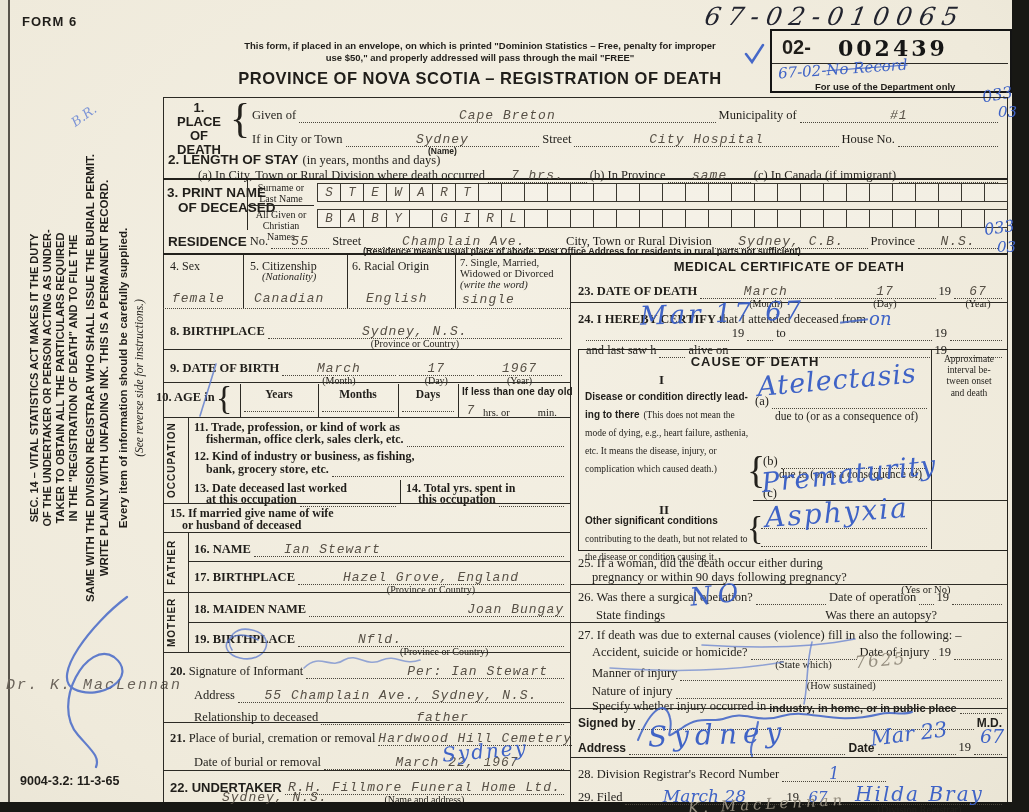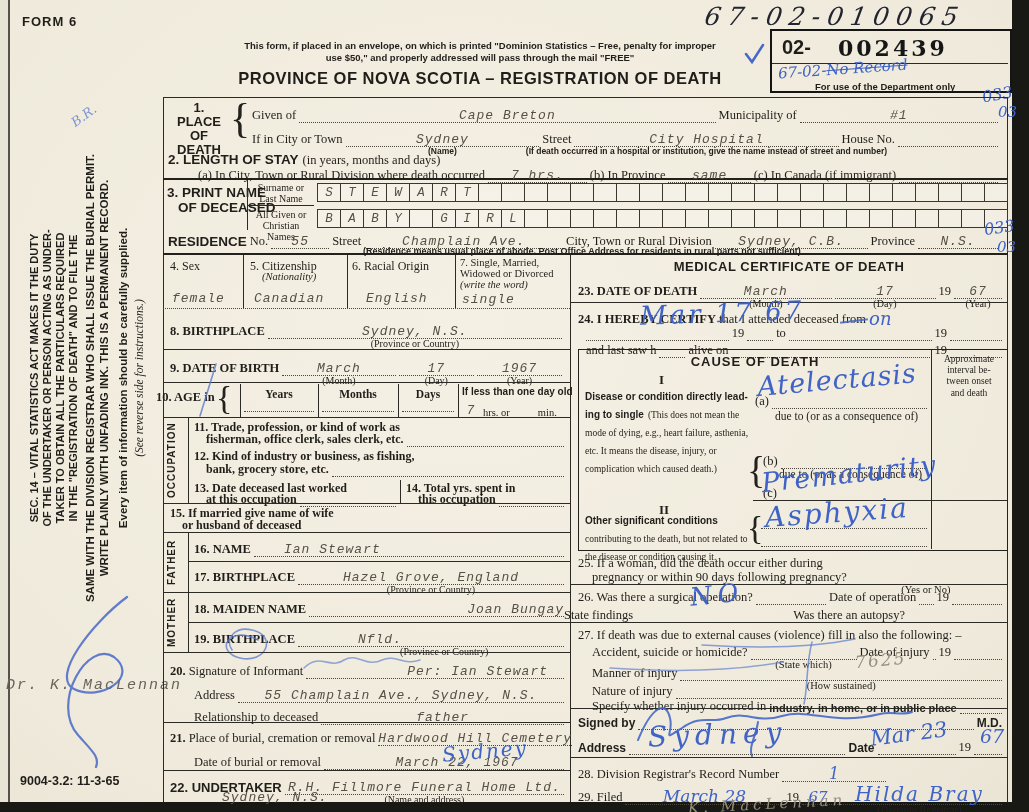--- a/index.html
+++ b/index.html
@@ -100,21 +100,21 @@
   <div class="abs fr" style="left:252px;top:104px;width:746px;">
     <span class="srf">Given of</span>
     <span class="dt" style="flex:2.1"><i class="typ">Cape Breton</i></span>
     <span class="srf">Municipality of</span>
     <span class="dt" style="flex:1"><i class="typ">#1</i></span>
   </div>
   <div class="abs fr" style="left:252px;top:128px;width:746px;">
     <span class="srf">If in City or Town</span>
     <span class="dt" style="flex:1.1"><i class="typ">Sydney</i><span class="bn">(Name)</span></span>
     <span class="srf">Street</span>
-    <span class="dt" style="flex:1.5"><i class="typ">City Hospital</i><span class="bn">(If death occurred in a hospital or institution, give the name instead of street and number)</span></span>
+    <span class="dt" style="flex:1.5"><i class="typ">City Hospital</i></span>
     <span class="srf">House No.</span>
     <span class="dt" style="width:100px;"></span>
   </div>
 
   <div class="abs" style="left:168px;top:150px;">
     <span class="bs" style="font-size:13.5px;">2. LENGTH OF STAY</span>
     <span class="srf">(in years, months and days)</span>
   </div>
   <div class="abs fr" style="left:198px;top:164px;width:800px;">
     <span class="srf">(a) In City, Town or Rural Division where death occurred</span>
@@ -410,21 +410,21 @@
     <div class="abs ivh" style="left:354px;top:4px;width:72px;">
       <div>Approximate</div>
       <div>interval be-</div>
       <div>tween onset</div>
       <div>and death</div>
     </div>
     <div class="abs bs" style="left:0;top:4px;width:352px;text-align:center;font-size:13px;letter-spacing:1px;">CAUSE OF DEATH</div>
     <div class="abs sb" style="left:80px;top:22px;font-size:13px;">I</div>
     <div class="abs" style="left:6px;top:36px;width:170px;">
       <span class="czb">Disease or condition directly lead-</span>
-      <span class="czb">ing to single</span>
+      <span class="czb">ing to there</span>
       <span class="cz">(This does not mean the mode of dying, e.g., heart failure, asthenia, etc. It means the disease, injury, or complication which caused death.)</span>
     </div>
     <div class="abs fr" style="left:176px;top:44px;width:172px;">
       <span class="srf">(a)</span>
       <span class="dt fill"></span>
     </div>
     <div class="inkabs" style="left:178px;top:14px;font-size:27px;letter-spacing:1px;transform:rotate(-5deg);">Atelectasis</div>
     <div class="abs srf" style="left:196px;top:60px;font-size:11.5px;">due to (or as a consequence of)</div>
     <div class="brace" style="left:168px;top:100px;font-size:38px;line-height:40px;">{</div>
     <div class="abs fr" style="left:184px;top:104px;width:164px;">
@@ -460,21 +460,21 @@
 
   <div class="abs fr" style="left:578px;top:590px;width:424px;">
     <span class="srf">26. Was there a surgical operation?</span>
     <span class="dt" style="width:70px;"></span>
     <span class="srf">Date of operation</span>
     <span class="dt fill"></span>
     <span class="srf">19</span>
     <span class="dt" style="width:50px;"></span>
   </div>
   <div class="inkabs" style="left:690px;top:580px;font-size:25px;letter-spacing:6px;transform:rotate(-6deg);">NO</div>
-  <div class="abs fr" style="left:564px;top:608px;width:410px;justify-content:flex-end;">
+  <div class="abs fr" style="left:596px;top:608px;width:410px;justify-content:flex-end;">
     <span class="srf">State findings</span>
     <span class="dt fill"></span>
     <span class="srf">Was there an autopsy?</span>
     <span class="dt" style="width:66px;"></span>
   </div>
   <div class="hl" style="left:570px;top:622px;width:438px;"></div>
 
   <div class="abs srf" style="left:578px;top:628px;">27. If death was due to external causes (violence) fill in also the following: –</div>
   <div class="abs fr" style="left:592px;top:645px;width:410px;">
     <span class="srf">Accident, suicide or homicide?</span>

